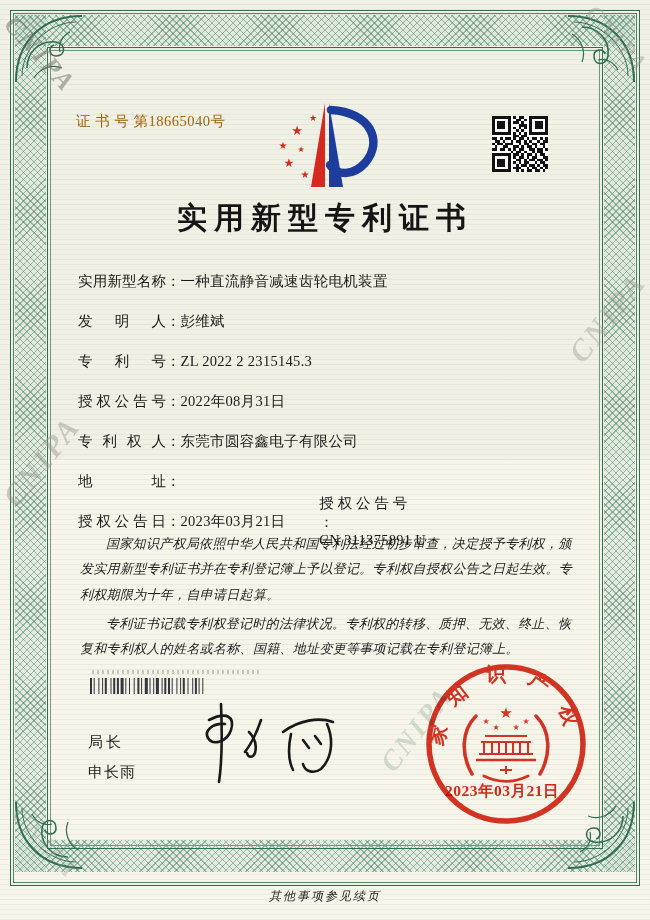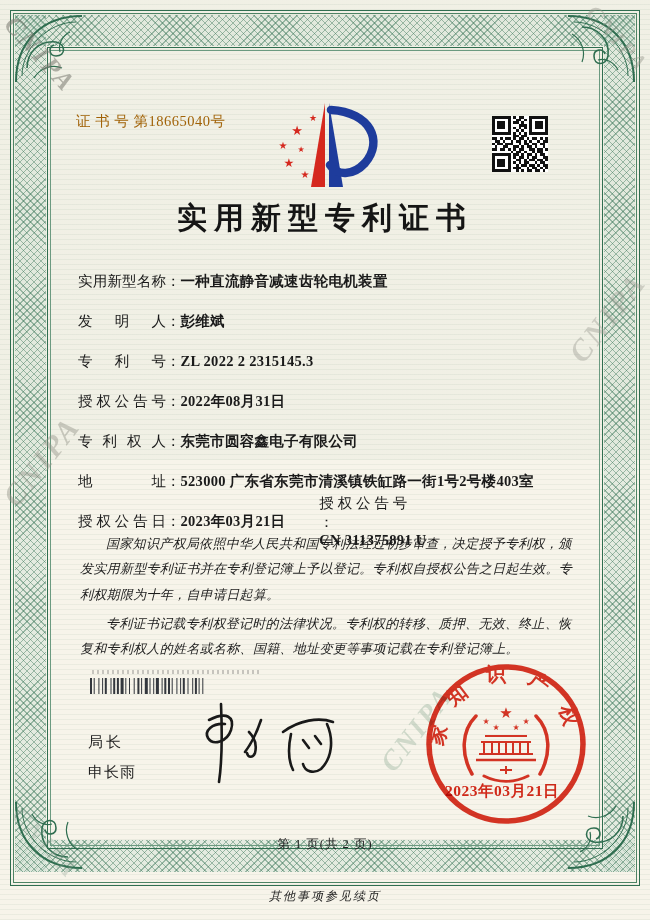--- a/index.html
+++ b/index.html
@@ -56,21 +56,21 @@
   .logo { position:absolute; left:268px; top:97px; width:118px; height:97px; }
   .qr { position:absolute; left:492px; top:116px; width:56px; height:56px; background:#fff; }
   .title { position:absolute; left:0; right:0; top:198px; text-align:center;
            font-size:30px; font-weight:700; color:#151515; letter-spacing:7px; }
 
   
   .fields { position:absolute; left:78px; top:261px; right:52px; font-size:14.5px; color:#1a1a1a; }
   .frow { height:40px; display:flex; align-items:center; }
   .flabel { display:inline-block; width:88px; text-align:justify; text-align-last:justify; flex:none; }
   .colon { flex:none; }
-  .fvalue { letter-spacing:.3px;font-weight:bold; }
+  .fvalue { letter-spacing:.3px; }
   .grant2 { margin-left:34px; display:flex;flex-direction:column; }
 
   
   .paras { position:absolute; left:80px; right:66px; top:531px;
            font-size:13px; line-height:1.95; color:#1c1c1c;
            font-style:italic; letter-spacing:.3px; }
   .paras p { text-indent:2em; margin-bottom:4px; }
 
   
   .microtext { position:absolute; left:92px; top:670px; width:168px; height:4px; opacity:.30;
@@ -442,21 +442,20 @@
         <span class="fvalue">2022年08月31日</span>
     </div>
     <div class="frow">
       <span class="flabel">专利权人</span>
         <span class="colon">：</span>
         <span class="fvalue">东莞市圆容鑫电子有限公司</span>
     </div>
     <div class="frow">
       <span class="flabel">地址</span>
         <span class="colon">：</span>
-        <span class="fvalue">523000 广东省东莞市清溪镇铁缸路一街1号2号楼403室</span>
     </div>
     <div class="frow">
       <span class="flabel">授权公告日</span>
         <span class="colon">：</span>
         <span class="fvalue">2023年03月21日</span>
       <span class="grant2">
         <span class="flabel">授权公告号</span>
           <span class="colon">：</span>
           <span class="fvalue">CN 311375891 U</span>
       </span>
@@ -543,16 +542,15 @@
         <path d="M-22,-4 V8 M-14,-4 V8 M-7,-4 V8 M0,-4 V8 M7,-4 V8 M14,-4 V8 M22,-4 V8"></path>
         <path d="M-27,8 H27"></path>
         <path d="M-30,14 H30" stroke-width="2.5"></path>
       </g>
       <path d="M-22,30 C-8,37 8,37 22,30" fill="none" stroke-width="3" stroke-linecap="round"></path>
       <path d="M-6,24 H6 M0,20 V28" fill="none" stroke-width="2"></path>
     </g>
   </svg>
   <div class="seal-date">2023年03月21日</div>
 
-  <div class="page-no">第 1 页(共 2 页)</div>
   <div class="continuation">其他事项参见续页</div>
 
 </div>
 
 </body></html>

